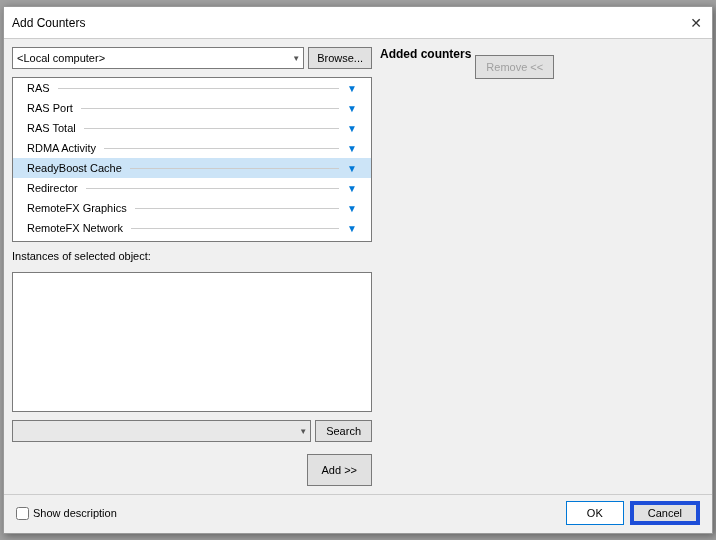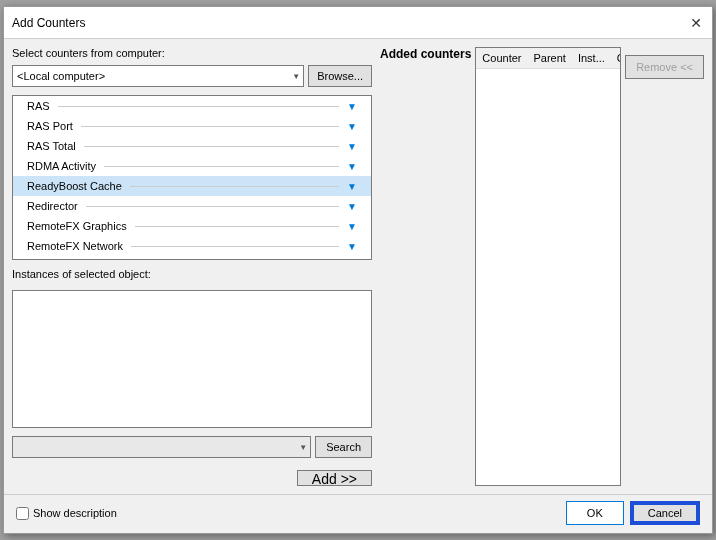--- a/index.html
+++ b/index.html
@@ -199,25 +199,25 @@
     }
     .search-btn {
       height: 22px;
       padding: 0 10px;
       border: 1px solid #7a7a7a;
       background: #e1e1e1;
       font-size: 11px;
       cursor: pointer;
     }
     .add-btn {
-      height: 16px;
+      height: 32px;
       padding: 0 14px;
       border: 1px solid #7a7a7a;
       background: #e1e1e1;
-      font-size: 14px;
+      font-size: 11px;
       cursor: pointer;
       margin-top: 4px;
       align-self: flex-end;
     }
     .added-counters-box {
       border: 1px solid #7a7a7a;
       background: #fff;
       flex: 1;
       overflow-y: auto;
     }
@@ -295,21 +295,20 @@
 <div class="dialog">
 
   <div class="title-bar">
     <span class="title-bar-title">Add Counters</span>
     <button class="title-bar-close">✕</button>
   </div>
 
   <div class="dialog-body">
 
     <div class="left-panel">
-      <div class="sub-label">Select counters from computer:</div>
       <div class="computer-row">
         <div class="computer-select-wrapper">
           <select>
             <option>&lt;Local computer&gt;</option>
           </select>
         </div>
         <button class="browse-btn">Browse...</button>
       </div>
 
       <div class="counters-list" id="counters-list">
@@ -384,34 +383,20 @@
         <button class="search-btn">Search</button>
       </div>
 
       <div style="display:flex;justify-content:flex-end;margin-top:4px;">
         <button class="add-btn">Add &gt;&gt;</button>
       </div>
     </div>
 
     <div class="right-panel">
       <div class="panel-label">Added counters</div>
-      <div class="added-counters-box">
-        <table class="added-table">
-          <thead>
-            <tr id="added-table-header">
-            <th>Counter</th>
-                <th>Parent</th>
-                <th>Inst...</th>
-                <th>Computer</th>
-              </tr>
-          </thead>
-          <tbody id="added-table-body">
-          </tbody>
-        </table>
-      </div>
       <div style="display:flex;justify-content:center;margin-top:4px;">
         <button class="remove-btn">Remove &lt;&lt;</button>
       </div>
     </div>
   </div>
 
   <div class="dialog-footer">
     <div class="show-desc-row">
       <input type="checkbox" class="show-desc-checkbox" style="">
       <label class="show-desc-label">Show description</label>

